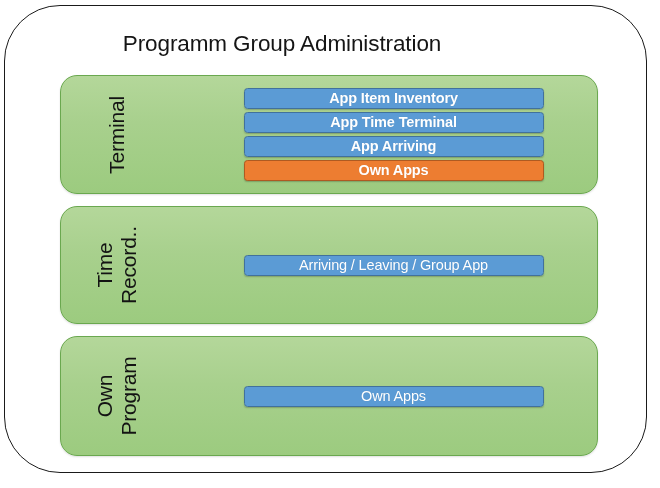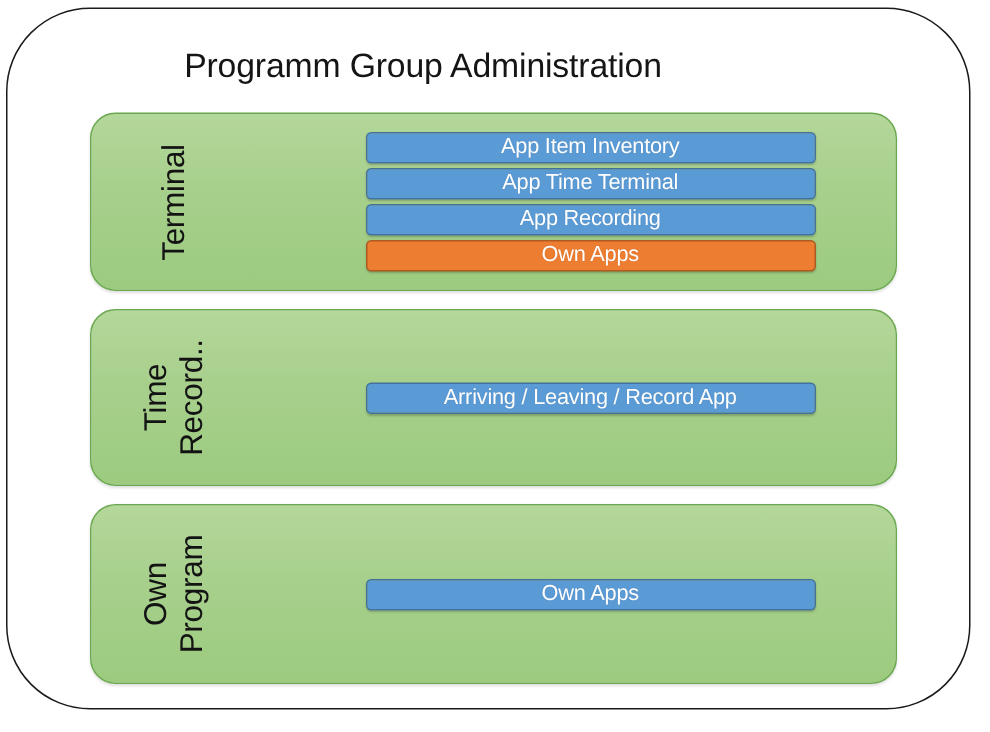--- a/index.html
+++ b/index.html
@@ -91,21 +91,21 @@
     position: absolute;
     left: 127px;
     top: 0;
     width: 411px;
     height: 100%;
     display: flex;
     flex-direction: column;
     justify-content: center;
     align-items: center;
   }
-  .bars-area.compact { gap: 3px; }
+  .bars-area.compact { gap: 3px; font-weight: bold; }
 
   .item-bar {
     width: 300px;
     height: 21px;
     border-radius: 3.5px;
     box-sizing: border-box;
     display: flex;
     align-items: center;
     justify-content: center;
     color: #ffffff;
@@ -141,36 +141,36 @@
       <span class="band-label-inner">Terminal</span>
     </div>
     <div class="bars-area compact">
       <div class="item-bar blue">
         <span>App Item Inventory</span>
       </div>
       <div class="item-bar blue">
         <span>App Time Terminal</span>
       </div>
       <div class="item-bar blue">
-        <span>App Recording</span>
+        <span>App Arriving</span>
       </div>
       <div class="item-bar orange">
         <span>Own Apps</span>
       </div>
     </div>
   </div>
 
   <div class="group-band band-1">
     <div class="band-label">
       <span class="band-label-inner">Time
 Record..</span>
     </div>
     <div class="bars-area">
       <div class="item-bar blue wide">
-        <span>Arriving / Leaving / Record App</span>
+        <span>Arriving / Leaving / Group App</span>
       </div>
     </div>
   </div>
 
   <div class="group-band band-2">
     <div class="band-label">
       <span class="band-label-inner">Own
 Program</span>
     </div>
     <div class="bars-area">

